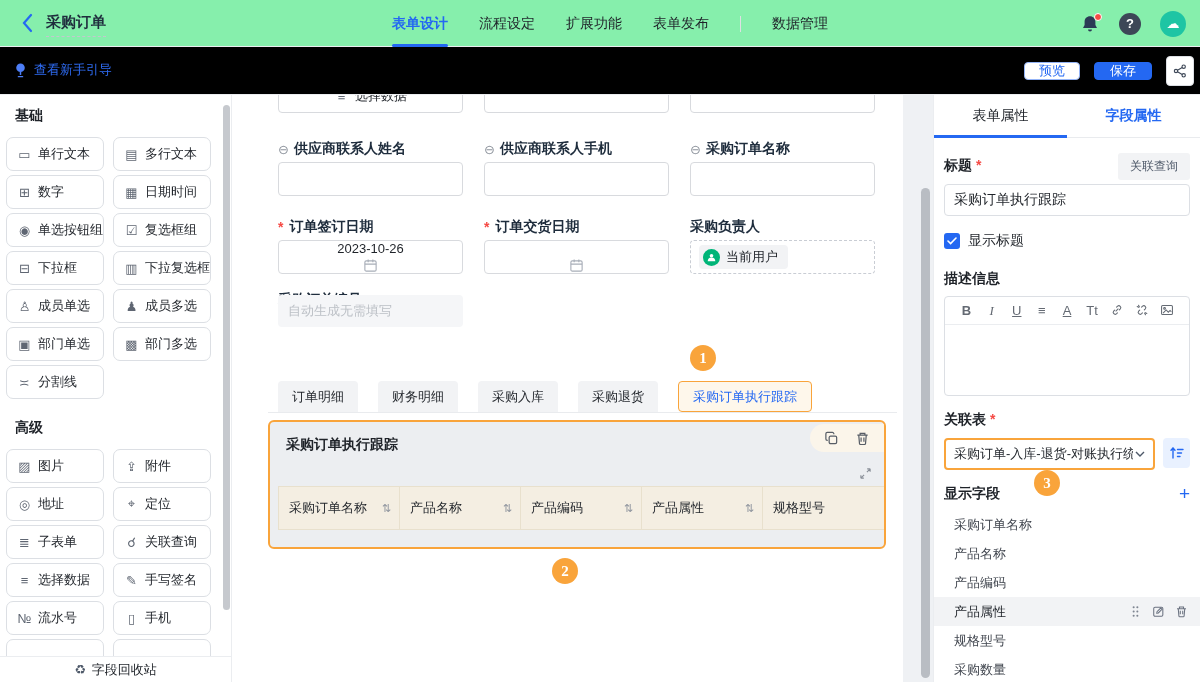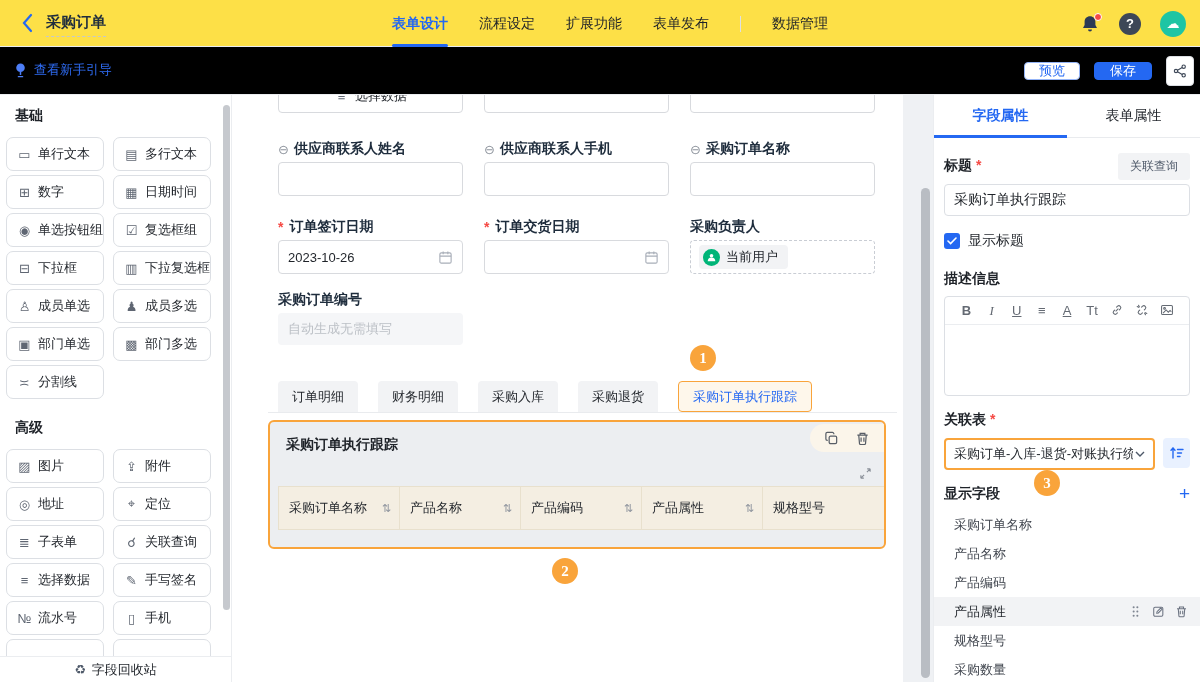--- a/index.html
+++ b/index.html
@@ -1,21 +1,21 @@
 <!DOCTYPE html>
 <html><head>
 <meta charset="utf-8">
 <style>
   * { box-sizing: border-box; margin: 0; padding: 0; }
   html,body { width:1200px; height:682px; overflow:hidden; }
   body { font-family:"Liberation Sans","DejaVu Sans",sans-serif; color:#1F2D3D; background:#fff; position:relative; }
   .abs { position:absolute; }
 
   
-  .app-header { position:absolute; left:0; top:0; width:1200px; height:47px; background:#fde047; border-bottom:1px solid #EBEDF0; }
+  .app-header { position:absolute; left:0; top:0; width:1200px; height:47px; background:#86efac; border-bottom:1px solid #EBEDF0; }
   .back-btn { position:absolute; left:20px; top:13px; width:14px; height:20px; cursor:pointer; }
   .back-btn svg { width:100%; height:100%; }
   .form-title { position:absolute; left:46px; top:13px; font-size:15px; font-weight:700; color:#1F2D3D; border-bottom:1px dashed #C3C7CE; padding-bottom:4px; }
   .nav-tabs { position:absolute; left:392px; top:0; height:47px; display:flex; align-items:center; gap:31px; }
   .nav-tab { font-size:14px; color:#1F2329; height:47px; line-height:47px; position:relative; cursor:pointer; white-space:nowrap; }
   .nav-tab.active { color:#2468F2; font-weight:600; }
   .nav-tab.active::after { content:""; position:absolute; left:0; right:0; bottom:0; height:3px; background:#2468F2; border-radius:2px; }
   .nav-divider { width:1px; height:16px; background:#DEE0E3; }
   .header-right { position:absolute; right:14px; top:0; height:47px; display:flex; align-items:center; gap:19px; }
   .bell-wrap { position:relative; width:20px; height:20px; cursor:pointer; }
@@ -51,28 +51,28 @@
   .canvas { position:absolute; left:232px; top:95px; width:673px; height:587px; background:#fff; overflow:hidden; }
   .cvs-col1 { left:46px; } .cvs-col2 { left:252px; } .cvs-col3 { left:458px; }
   .cvs-box { position:absolute; width:185px; height:34px; border:1px solid #D8DADE; border-radius:4px; background:#fff; }
   .rowA { top:-16px; }
   .select-data-btn { display:flex; align-items:center; justify-content:center; gap:6px; font-size:13px; color:#1F2329; cursor:pointer; }
   .field-label { position:absolute; font-size:14px; font-weight:600; color:#1F2D3D; display:flex; align-items:center; gap:5px; white-space:nowrap; }
   .link-mark { color:#8F959E; font-size:13px; font-weight:400; }
   .req-star { color:#F54A45; margin-right:1px; }
   .rowB-label { top:45px; } .rowB-input { top:67px; }
   .rowC-label { top:123px; } .rowC-input { top:145px; }
-  .date-input { display:flex; align-items:center; justify-content:space-between; padding:0 9px; font-size:13px; color:#1F2329; }
+  .date-input { display:flex; align-items:center; justify-content:space-between; padding:0 9px; font-size:13px; color:#1F2329;flex-direction:column; }
   .date-input .cal { width:15px; height:15px; }
   .owner-box { border:1px dashed #C9CDD4; display:flex; align-items:center; padding-left:8px; }
   .user-chip { display:flex; align-items:center; gap:6px; background:#F2F3F5; border-radius:4px; height:24px; padding:0 10px 0 4px; font-size:13px; color:#1F2329; }
   .chip-avatar { width:17px; height:17px; border-radius:50%; background:#00B578; display:flex; align-items:center; justify-content:center; }
   .chip-avatar svg { width:11px; height:11px; }
   .rowD-label { top:196px; }
-  .serial-box { position:absolute; top:218px; width:185px; height:32px; background:#F5F6F8; border-radius:4px; display:flex; align-items:center; padding-left:10px; font-size:13px; color:#BCC0C6; }
+  .serial-box { position:absolute; top:200px; width:185px; height:32px; background:#F5F6F8; border-radius:4px; display:flex; align-items:center; padding-left:10px; font-size:13px; color:#BCC0C6; }
   .step-badge { position:absolute; width:26px; height:26px; border-radius:50%; background:#F9A43B; color:#fff; font-size:15px; font-weight:700; display:flex; align-items:center; justify-content:center; font-family:"Liberation Serif","DejaVu Serif",serif; }
   .badge1 { left:458px; top:250px; } .badge2 { left:320px; top:463px; }
   .detail-tabs { position:absolute; left:36px; right:8px; top:287px; height:31px; border-bottom:1px solid #E9EBEE; display:flex; align-items:flex-end; gap:20px; padding-left:10px; }
   .dtab { height:31px; background:#F2F3F5; border-radius:4px 4px 0 0; display:flex; align-items:center; padding:0 14px; font-size:13px; color:#1F2329; cursor:pointer; white-space:nowrap; }
   .dtab.active { background:#FEF7EB; border:1.5px solid #F9A43B; border-radius:4px; color:#2468F2; }
   .tracking-panel { position:absolute; left:36px; top:325px; width:618px; height:129px; background:#ECEEF1; border:2px solid #F9A43B; border-radius:6px; overflow:hidden; }
   .panel-title { position:absolute; left:16px; top:14px; font-size:14px; font-weight:700; color:#1F2329; }
   .panel-pill { position:absolute; right:0px; top:2px; height:28px; background:#FBF5EA; border-radius:14px 0 0 14px; display:flex; align-items:center; gap:16px; padding:0 14px 0 14px; }
   .panel-pill .pic { width:15px; height:15px; cursor:pointer; } .panel-pill svg { width:100%; height:100%; }
   .expand-ic { position:absolute; right:12px; top:44px; width:13px; height:13px; cursor:pointer; }
@@ -407,22 +407,22 @@
   <div class="step-badge badge2">2</div>
 </main>
 
 <div class="canvas-gutter">
   <div class="cg-thumb"></div>
 </div>
 
 <section class="inspector">
   <div class="insp-tabs">
     <div class="insp-underline"></div>
-  <div class="insp-tab active">字段属性</div>
-      <div class="insp-tab">表单属性</div>
+  <div class="insp-tab">表单属性</div>
+      <div class="insp-tab active">字段属性</div>
     </div>
   <div class="insp-body">
     <div class="lbl-row">
       <span class="insp-label"><span>标题</span> <span class="req-star">*</span></span>
       <span class="type-badge">关联查询</span>
     </div>
     <input class="title-input" value="采购订单执行跟踪" style="">
     <div class="check-row">
       <span class="checkbox">
           <svg viewBox="0 0 10 8" fill="none" stroke="#fff" stroke-width="1.6" stroke-linecap="round">

